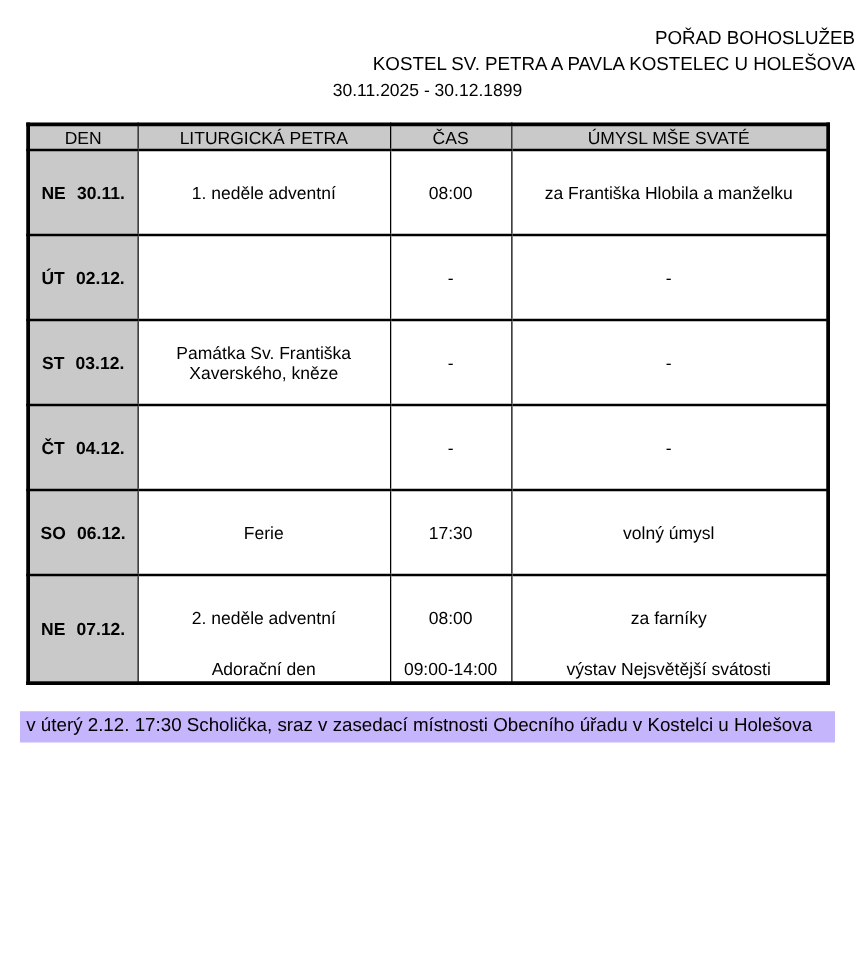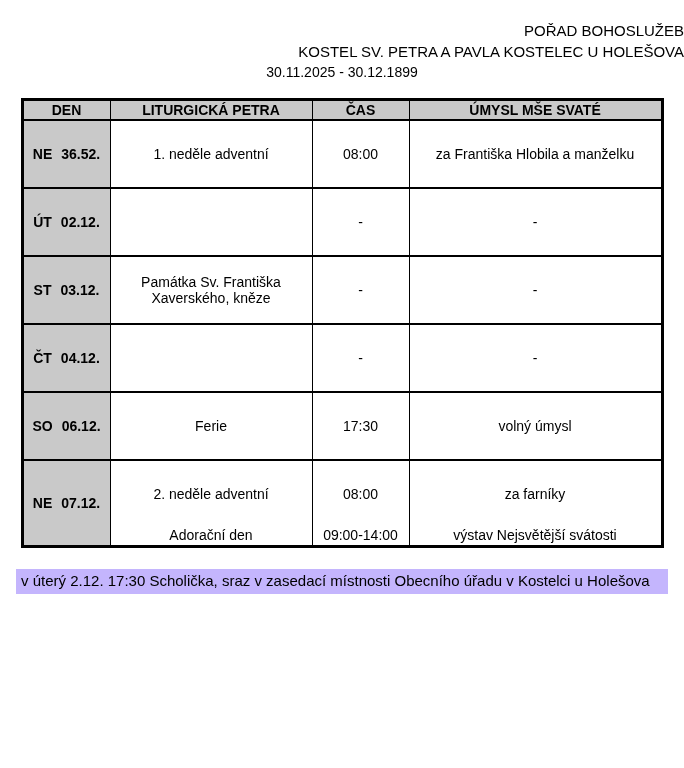--- a/index.html
+++ b/index.html
@@ -36,21 +36,21 @@
     border-top: 2px solid #000;
     border-bottom: 2px solid #000;
     text-align: center;
     vertical-align: middle;
     font-size: 14px;
     padding: 0 6px;
     overflow: hidden;
   }
   .schedule th {
     background: #c9c9c9;
-    font-weight: bold;
+    font-weight: normal;
     height: 19px;
     padding: 1px 12px;
   }
   .schedule td { height: 68px; }
   .schedule td.day-cell {
     background: #c9c9c9;
     font-weight: bold;
     white-space: nowrap;
   }
   .day-cell .day-abbr { display: inline-block; }
@@ -98,21 +98,21 @@
       <tr>
         <th>DEN</th>
         <th>LITURGICKÁ PETRA</th>
         <th>ČAS</th>
         <th>ÚMYSL MŠE SVATÉ</th>
       </tr>
     </thead>
     <tbody>
       <tr>
         <td class="day-cell">
-          <span class="day-abbr">NE</span><span class="day-date">36.52.</span>
+          <span class="day-abbr">NE</span><span class="day-date">30.11.</span>
         </td>
         <td>1. neděle adventní</td>
         <td>08:00</td>
         <td>za Františka Hlobila a manželku</td>
       </tr>
       <tr>
         <td class="day-cell">
           <span class="day-abbr">ÚT</span><span class="day-date">02.12.</span>
         </td>
         <td></td>

